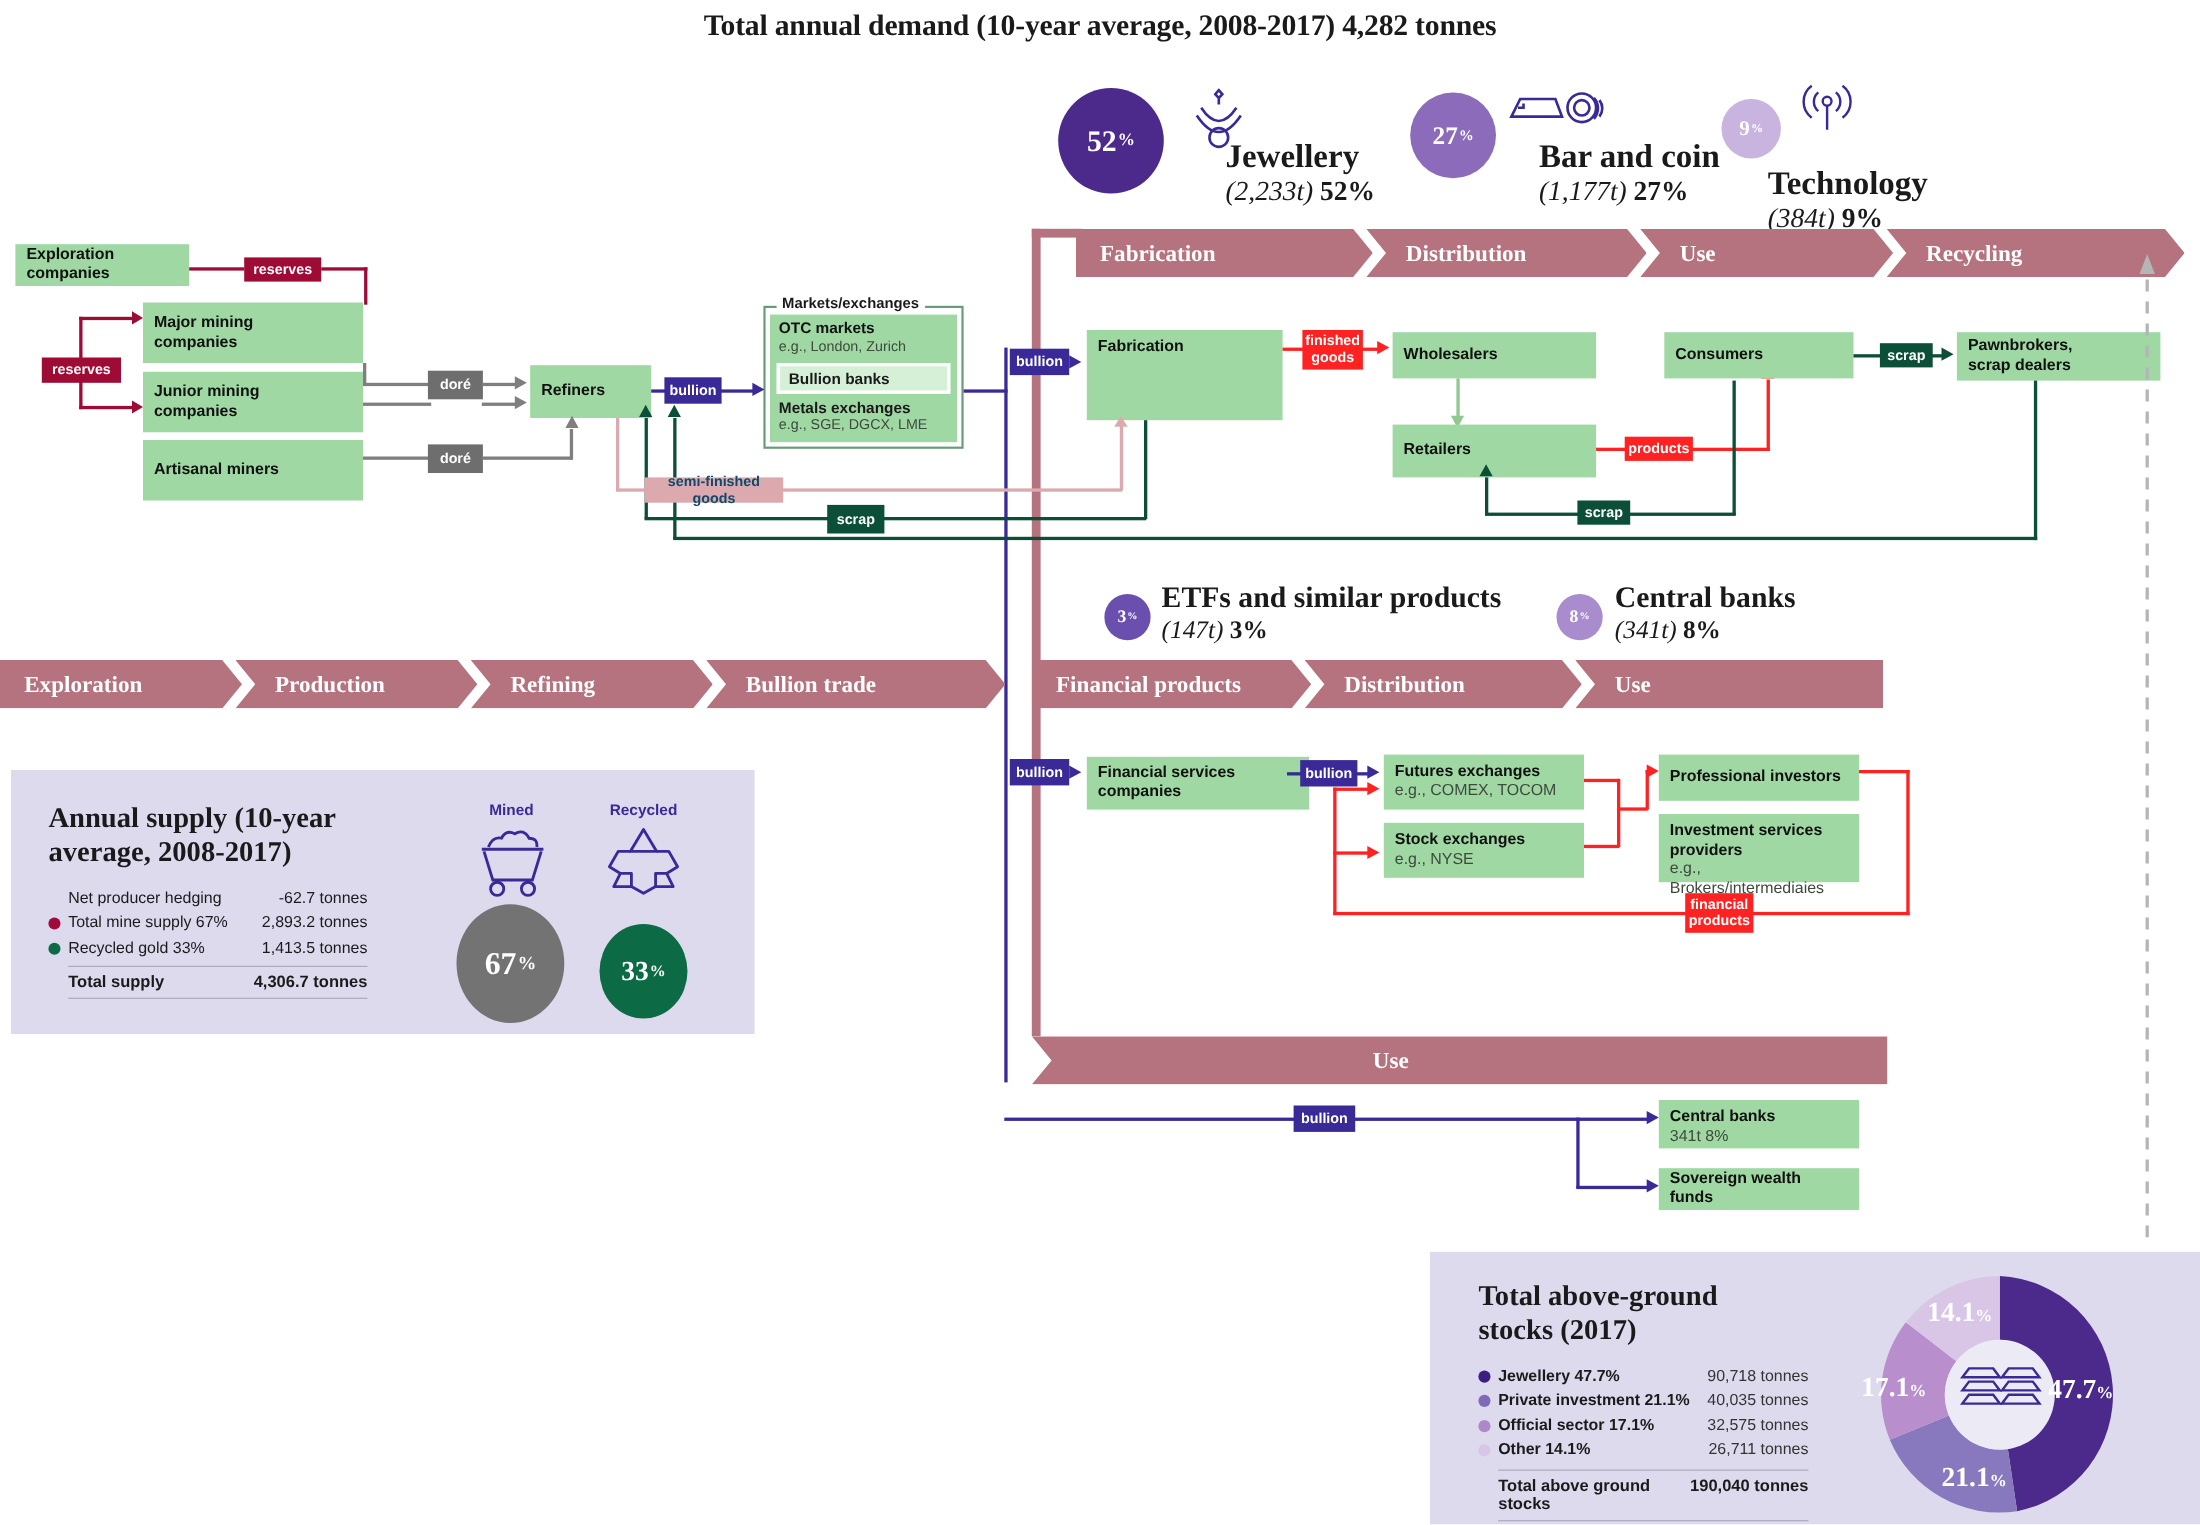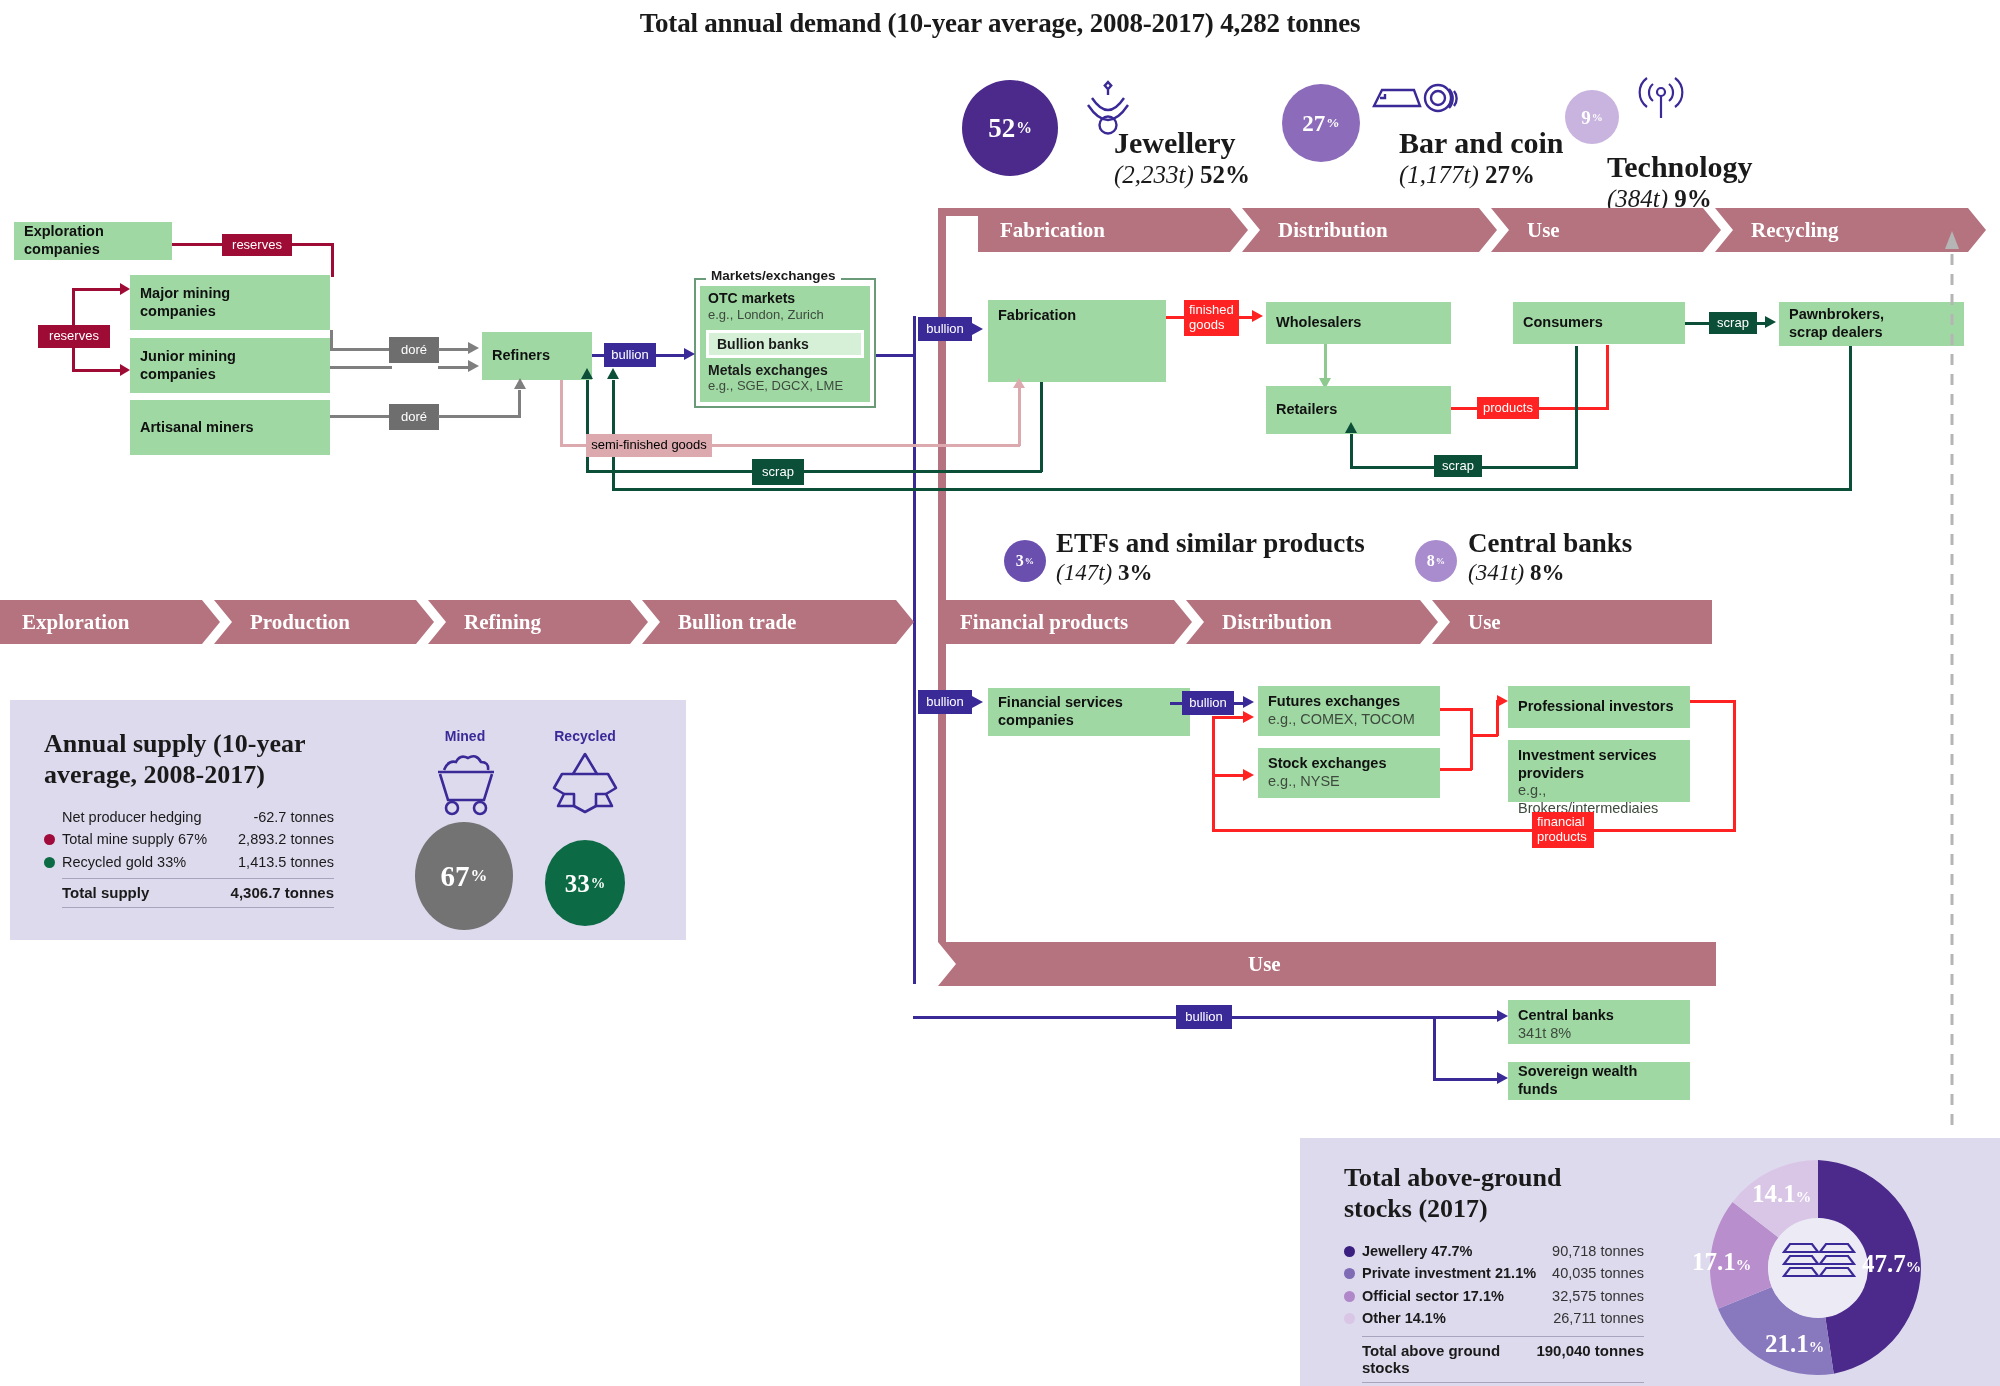--- a/index.html
+++ b/index.html
@@ -38,27 +38,27 @@
 
   
   .gbox{background:#9fd8a3;box-sizing:border-box;padding:7px 10px;
         font-size:14.5px;line-height:1.22;}
   .gbox .t{font-weight:bold;color:#111;}
   .gbox .s{color:#3d4a3d;font-weight:normal;}
   .gbox.center{display:flex;align-items:center;}
 
   
   .tag{position:absolute;box-sizing:border-box;color:#fff;font-size:13px;line-height:1.12;
-       display:flex;align-items:center;justify-content:center;text-align:left;padding:0 5px;}
+       display:flex;align-items:center;justify-content:center;text-align:center;padding:0 5px;font-weight:bold;}
   .tag.navy{background:#3a2a97;}
   .tag.red{background:#ff2222;}
   .tag.dred{background:#9e0b35;}
   .tag.green{background:#0c4f38;}
   .tag.grey{background:#6e6e6e;}
-  .tag.pink{background:#dba9ae;color:#000000;}
+  .tag.pink{background:#dba9ae;color:#0c4a6e;}
 
   
   .ln{position:absolute;}
   .h{height:2px;} .v{width:2px;}
   .c-navy{background:#3a2a97;} .c-red{background:#ff2222;} .c-dred{background:#9e0b35;}
   .c-green{background:#0c4f38;} .c-grey{background:#7f7f7f;} .c-pink{background:#dba9ae;}
   .c-lgreen{background:#8ec98f;} .c-rose{background:#b5737f;}
   .arw{position:absolute;width:0;height:0;}
   .arw.r{border-top:6px solid transparent;border-bottom:6px solid transparent;}
   .arw.u,.arw.d{border-left:6px solid transparent;border-right:6px solid transparent;}

